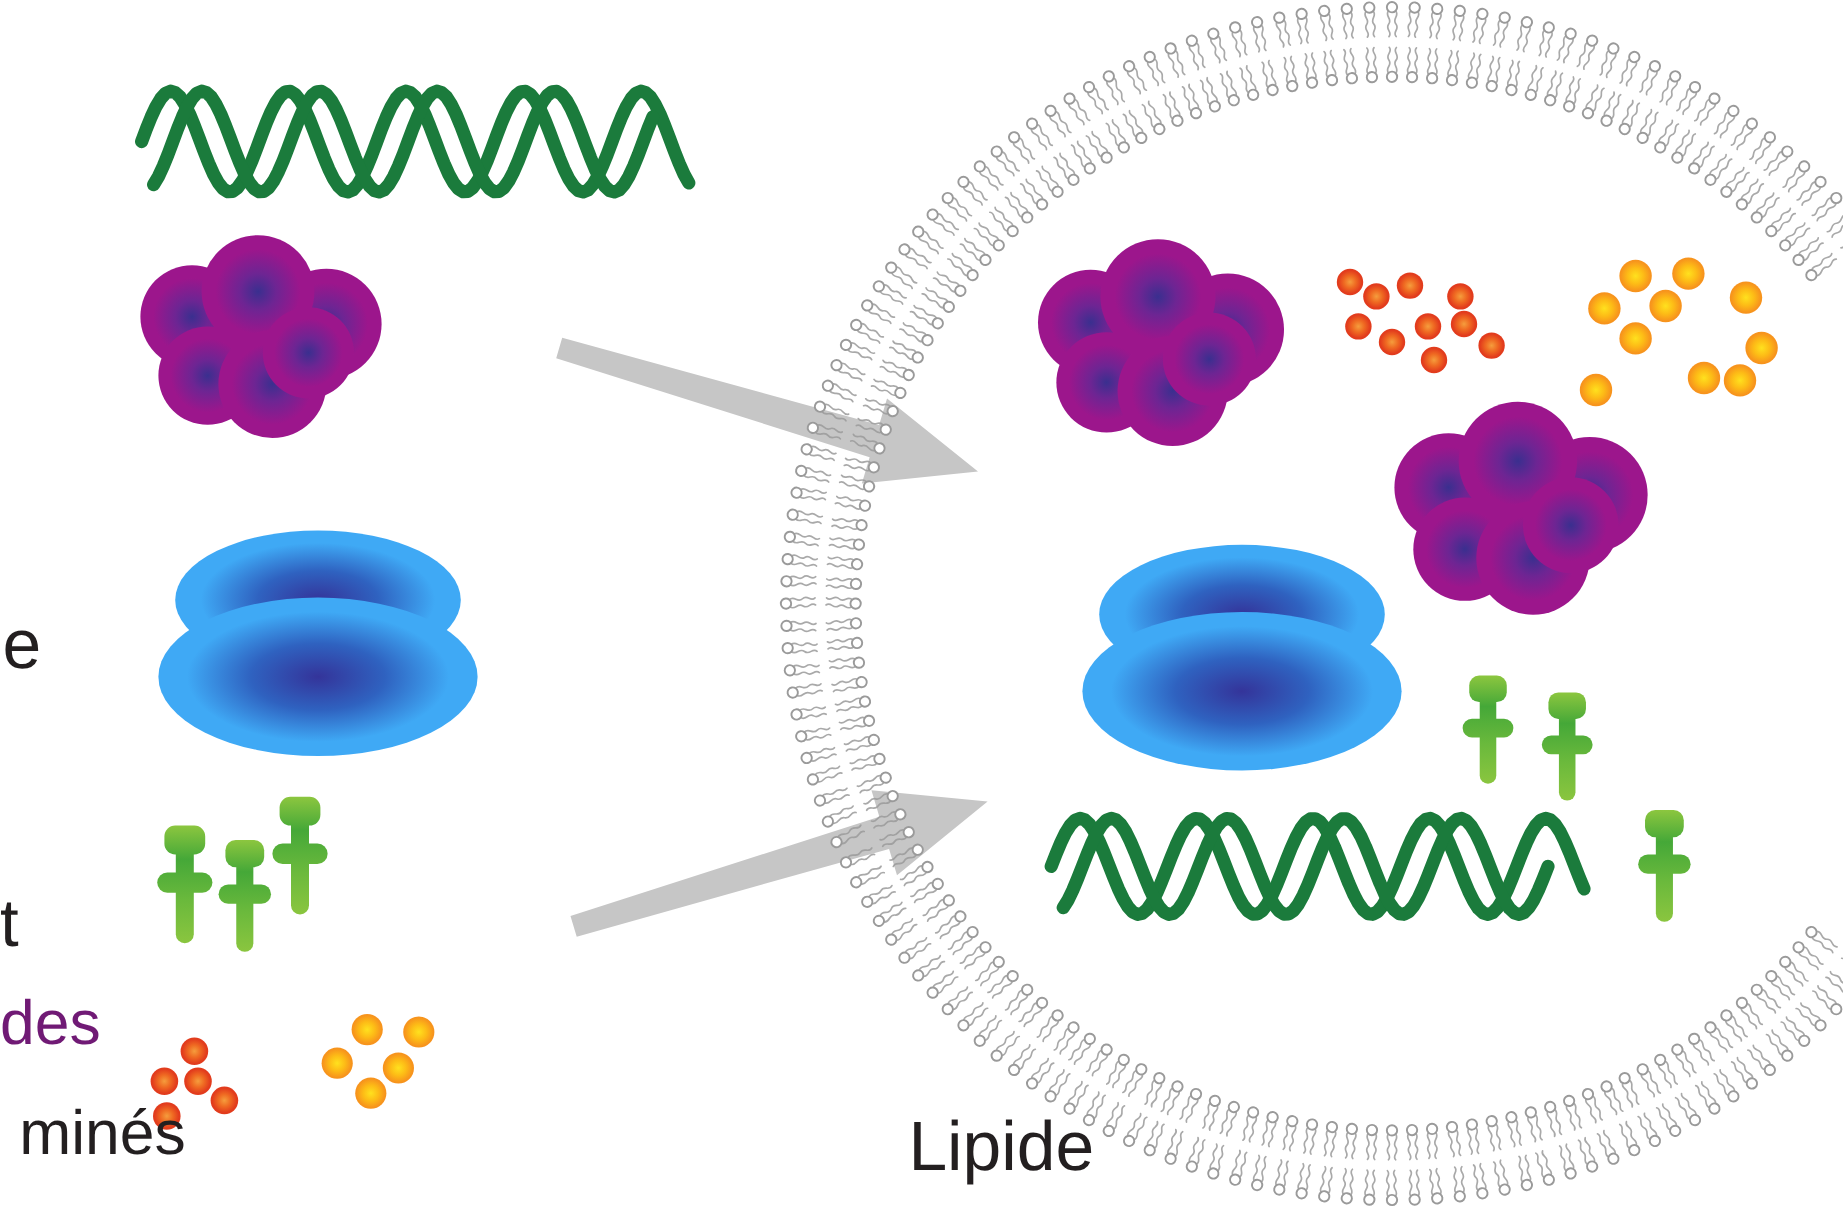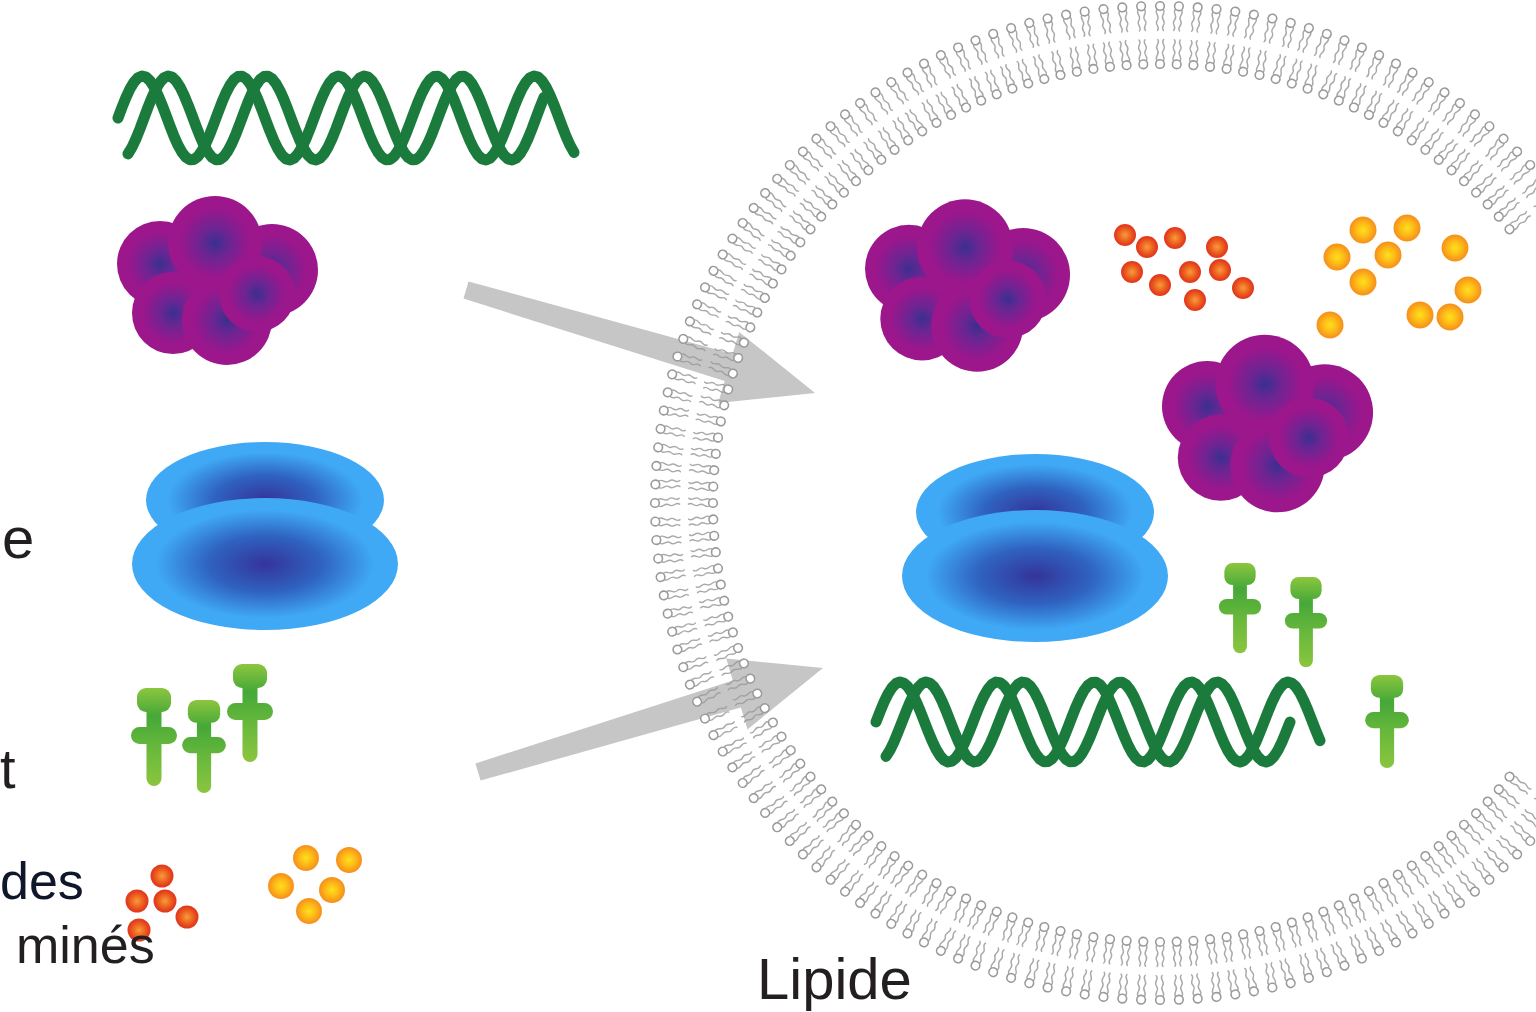--- a/index.html
+++ b/index.html
@@ -5,21 +5,21 @@
   html,body{margin:0;padding:0;background:#fff;}
   .canvas{position:relative;width:1536px;height:1012px;background:#ffffff;overflow:hidden;
           font-family:"Liberation Sans",sans-serif;}
   .canvas svg{position:absolute;left:0;top:0;}
   .lbl{position:absolute;color:#231f20;line-height:1;white-space:nowrap;
        font-family:"Liberation Sans",sans-serif;}
   .lbl-e{left:2px;top:509px;font-size:58px;}
   .lbl-t{left:0px;top:741px;font-size:56px;}
   .lbl-des{left:0px;top:827px;font-size:52px;}
   .lbl-mines{left:16px;top:919px;font-size:52px;}
-  .lbl-lipide{left:757px;top:950px;font-size:58px;}
+  .lbl-lipide{left:757px;top:927px;font-size:58px;}
 </style>
 </head>
 <body>
 
 <div class="canvas">
   <svg id="scene" viewBox="0 0 1536 1012" width="1536" height="1012">
       <defs>
         <radialGradient id="gP">
           <stop offset="0%" stop-color="#3a2f8f"></stop>
           <stop offset="32%" stop-color="#6d2593"></stop>
@@ -1495,16 +1495,16 @@
         <circle cx="1455" cy="248" r="13.5" fill="url(#gA)"></circle>
         <circle cx="1363" cy="282" r="13.5" fill="url(#gA)"></circle>
         <circle cx="1468" cy="290" r="13.5" fill="url(#gA)"></circle>
         <circle cx="1420" cy="315" r="13.5" fill="url(#gA)"></circle>
         <circle cx="1450" cy="317" r="13.5" fill="url(#gA)"></circle>
         <circle cx="1330" cy="325" r="13.5" fill="url(#gA)"></circle>
       </g>
     </svg>
   <div class="lbl lbl-e" style="color: rgb(35, 31, 32);">e</div>
   <div class="lbl lbl-t" style="color: rgb(35, 31, 32);">t</div>
-  <div class="lbl lbl-des" style="color: #0f172a; margin-top: 28px;">des</div>
+  <div class="lbl lbl-des" style="color: #701a75;">des</div>
   <div class="lbl lbl-mines" style="color: rgb(35, 31, 32);">minés</div>
   <div class="lbl lbl-lipide" style="color: rgb(35, 31, 32);">Lipide</div>
 </div>
 
 </body></html>

